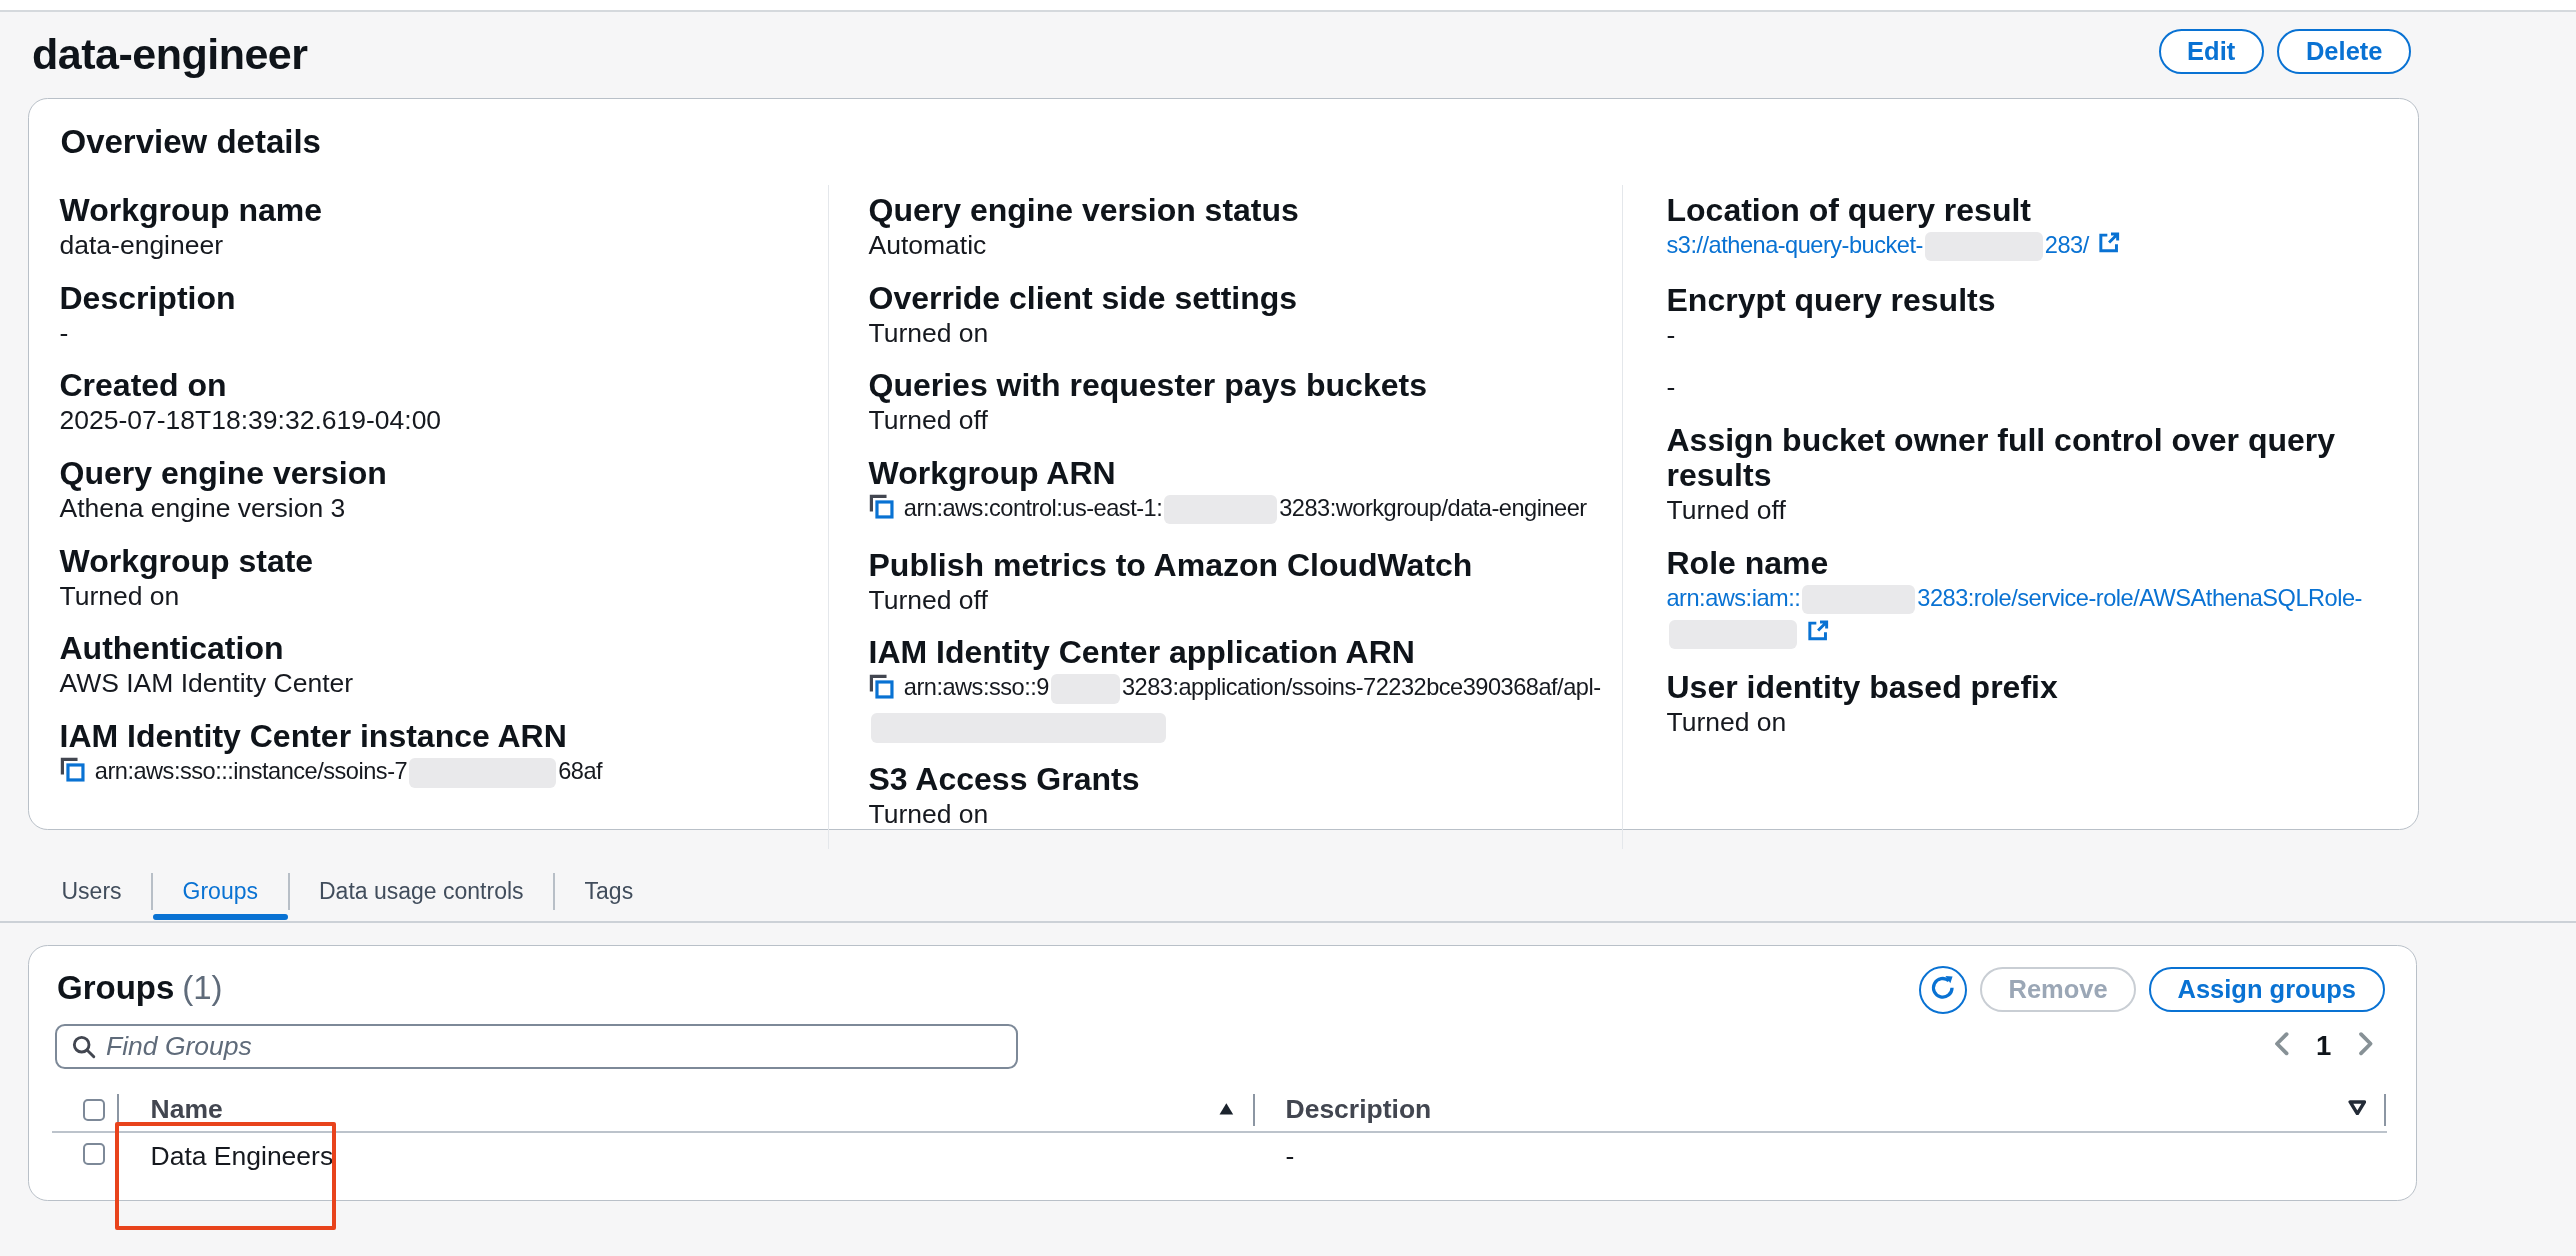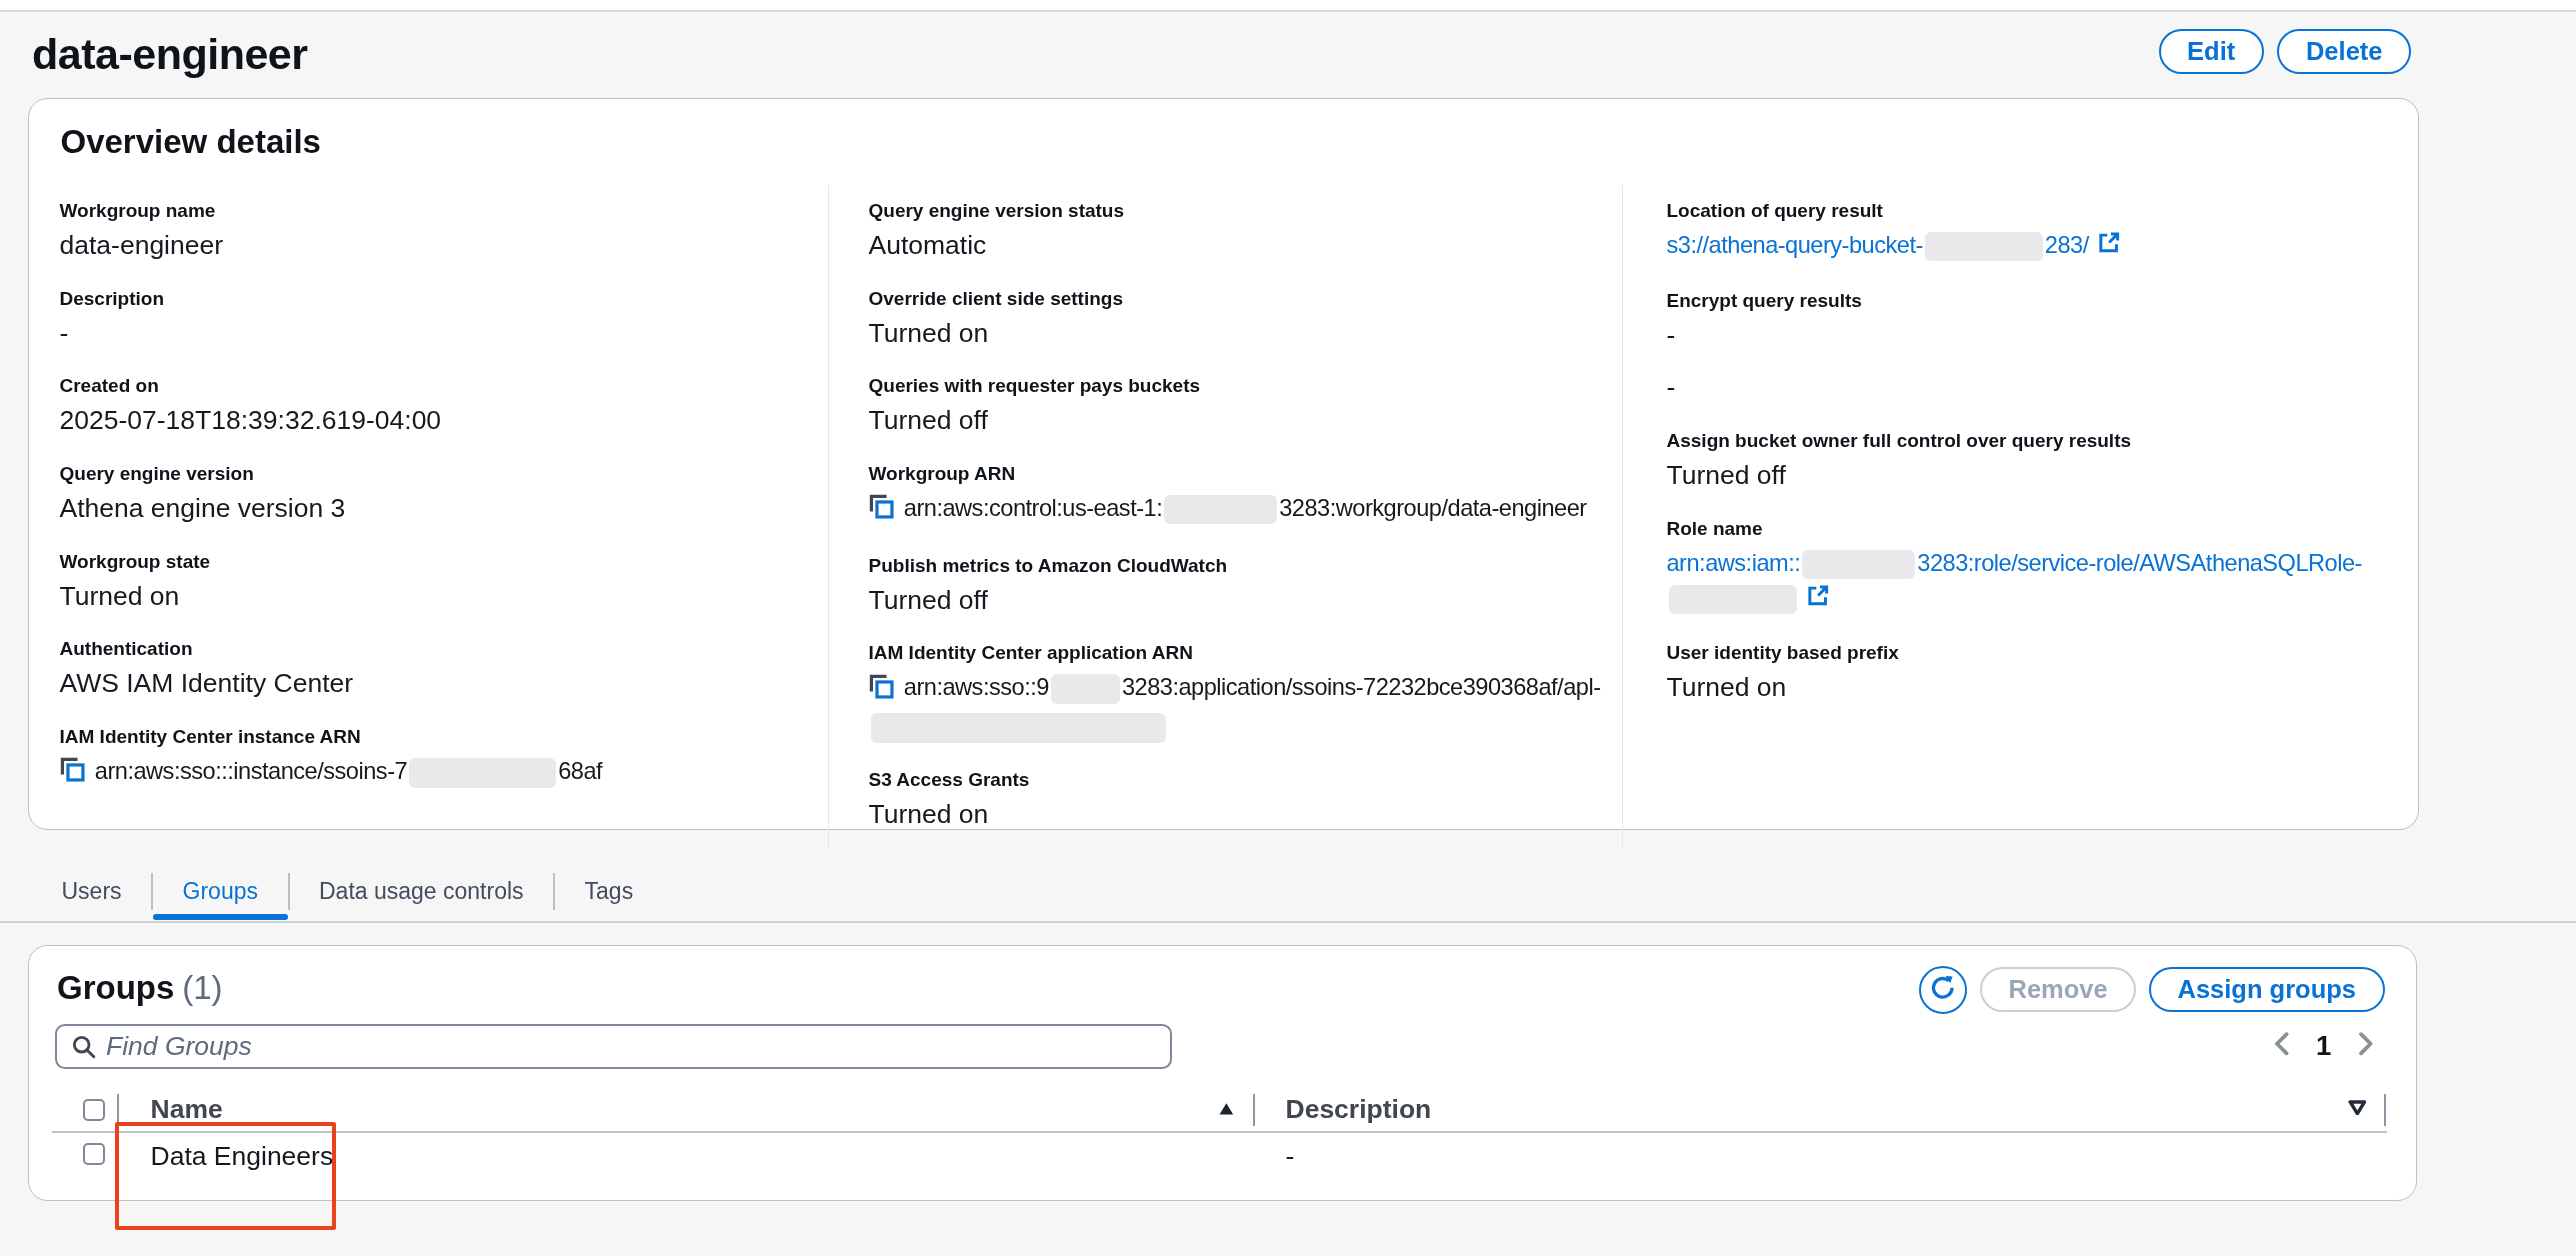--- a/index.html
+++ b/index.html
@@ -44,21 +44,21 @@
 
   .ov-cols {
     position:absolute; left:0; top:86px; right:0; bottom:17.7px;
     display:grid; grid-template-columns:799px 794px auto;
   }
   .ov-col { padding:7.9px 39px 0 31px; }
   .ov-col.c2 { border-left:1px solid #e4e7eb; padding-left:40px; }
   .ov-col.c3 { border-left:1px solid #e4e7eb; padding-left:44px; }
 
   .field { margin-bottom:17.7px; }
-  .flabel { font-size:19px; font-weight:bold; line-height:35px; color:#0f141a; }
+  .flabel { font-size:32px; font-weight:bold; line-height:35px; color:#0f141a; }
   .fvalue { font-size:26.5px; line-height:35px; color:#16191f; }
   .fvalue.arn { font-size:23.6px; letter-spacing:-0.5px; white-space:nowrap; }
   .fvalue.link span { color:#0972d3; }
   .fvalue .redact {
     display:inline-block; height:29.5px; background:#e9e9eb; border-radius:5.9px;
     vertical-align:middle; margin:0 2px;
   }
   .icn { display:inline-block; vertical-align:-3.9px; margin-right:9.8px; }
   .icn-ext { display:inline-block; vertical-align:-2px; margin-left:7.9px; }
 
@@ -75,21 +75,21 @@
   .tab-sep { width:2px; height:37px; background:#b8bfc7; }
   .tab-hairline { position:absolute; left:0; top:921px; width:100%; height:2px; background:#ccd1d7; }
 
   .groups-panel { left:27.5px; top:945px; width:2389px; height:256px; }
   .panel-title { position:absolute; left:28.5px; top:20.6px; font-size:33px; line-height:41px; }
   .panel-title .t { font-weight:bold; color:#0f141a; }
   .panel-title .count { font-weight:normal; color:#5f6b7a; margin-left:7.9px; }
   .head-actions { position:absolute; right:31px; top:19.6px; display:flex; gap:12.8px; align-items:center; }
 
   .search-box {
-    position:absolute; left:26.5px; top:78px; width:1117px; height:45px;
+    position:absolute; left:26.5px; top:78px; width:963px; height:45px;
     border:2px solid #7d8998; border-radius:9.8px; background:#fff;
     display:flex; align-items:center; padding:0 13.7px;
   }
   .search-box input {
     border:none; outline:none; flex:1; margin-left:9.8px;
     font-size:26.5px; font-style:italic; color:#16191f; background:transparent;
     font-family:inherit;
   }
   .search-box input::placeholder { color:#5f6b7a; font-style:italic; opacity:1; }
 

